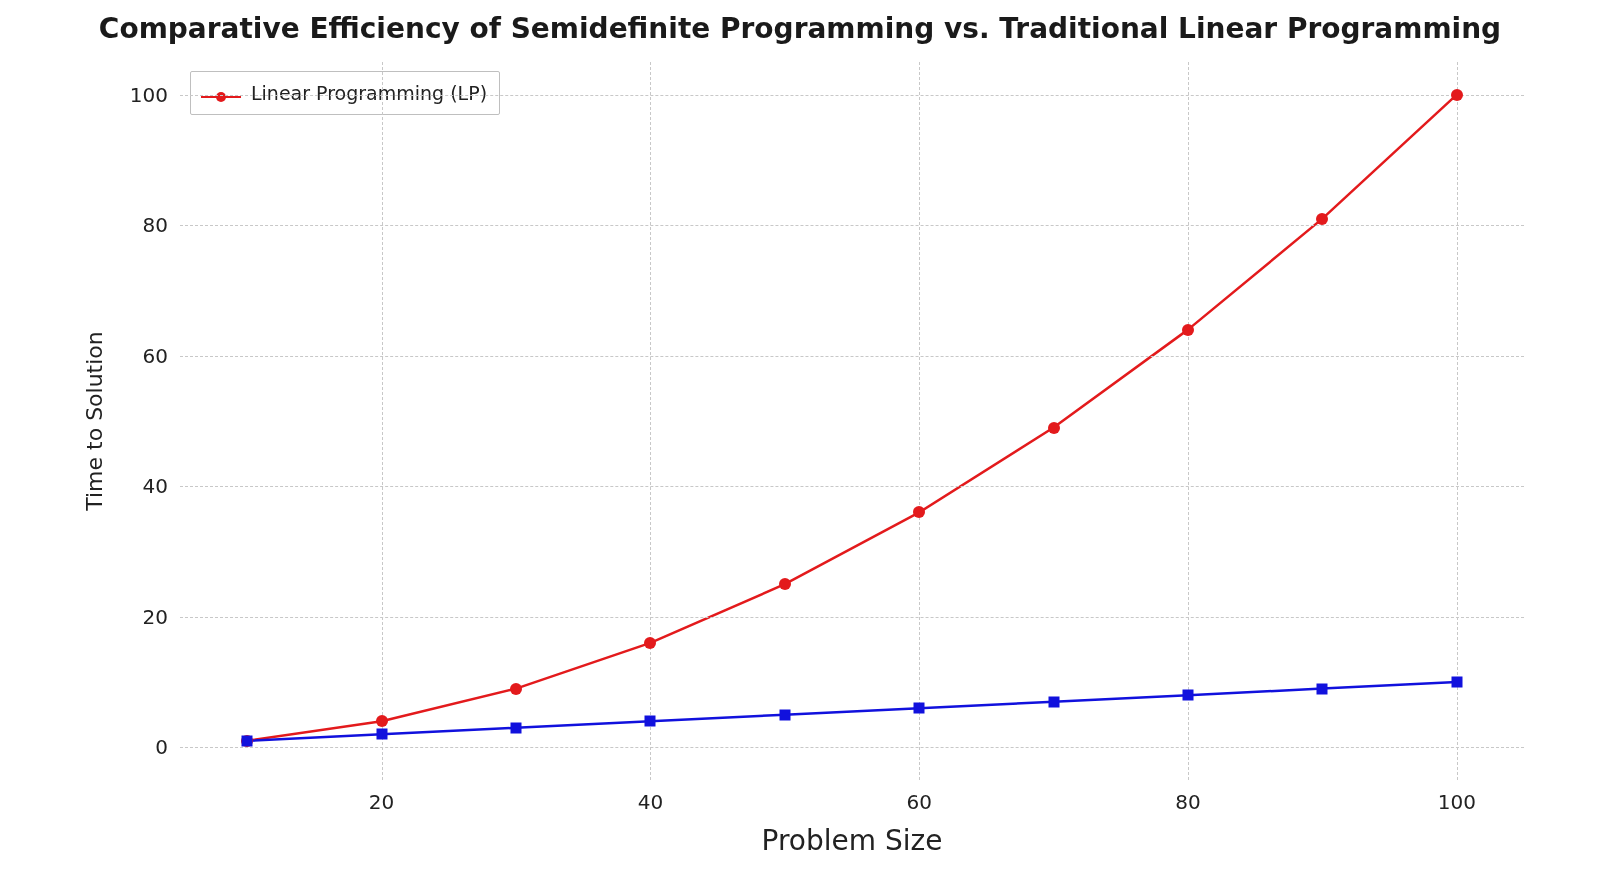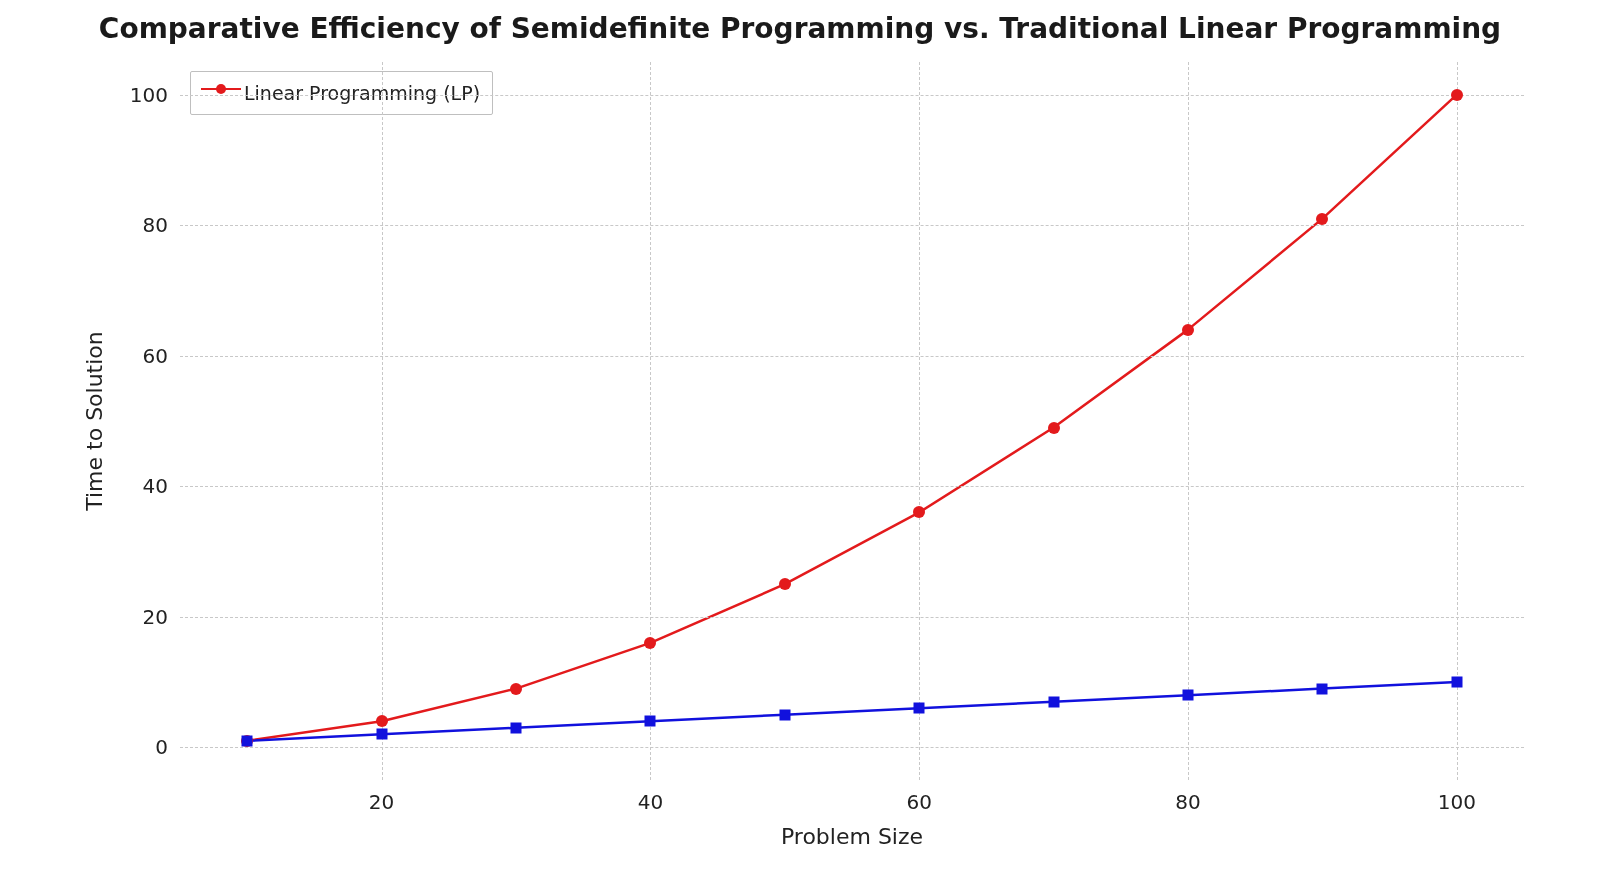--- a/index.html
+++ b/index.html
@@ -66,21 +66,21 @@
     font-size: 20px;
     color: #222;
     text-align: center;
   }
   .axis-label-x {
     position: absolute;
     top: 100%;
     margin-top: 44px;
     left: 50%;
     transform: translateX(-50%);
-    font-size: 22px;
+    font-size: 28px;
     color: #222;
   }
   .axis-label-y {
     position: absolute;
     left: -86px;
     top: 50%;
     transform: translate(-50%, -50%) rotate(-90deg);
     font-size: 22px;
     color: #222;
     white-space: nowrap;
@@ -109,22 +109,22 @@
     position: absolute;
     background: #ffffff;
     border: 1px solid #bfbfbf;
     border-radius: 2px;
     padding: 8px 12px 8px 10px;
     font-size: 19px;
     box-shadow: 0 0 0 rgba(0,0,0,0);
   }
   .legend-row {
     display: flex;
-    align-items: flex-start;
-    gap: 3px;
+    align-items: flex-end;
+    gap: 10px;
     padding: 2px 0;
     white-space: nowrap;
   }
   .legend-swatch {
     position: relative;
     width: 40px;
     height: 14px;
     flex: 0 0 40px;
   }
   .legend-swatch .line {

